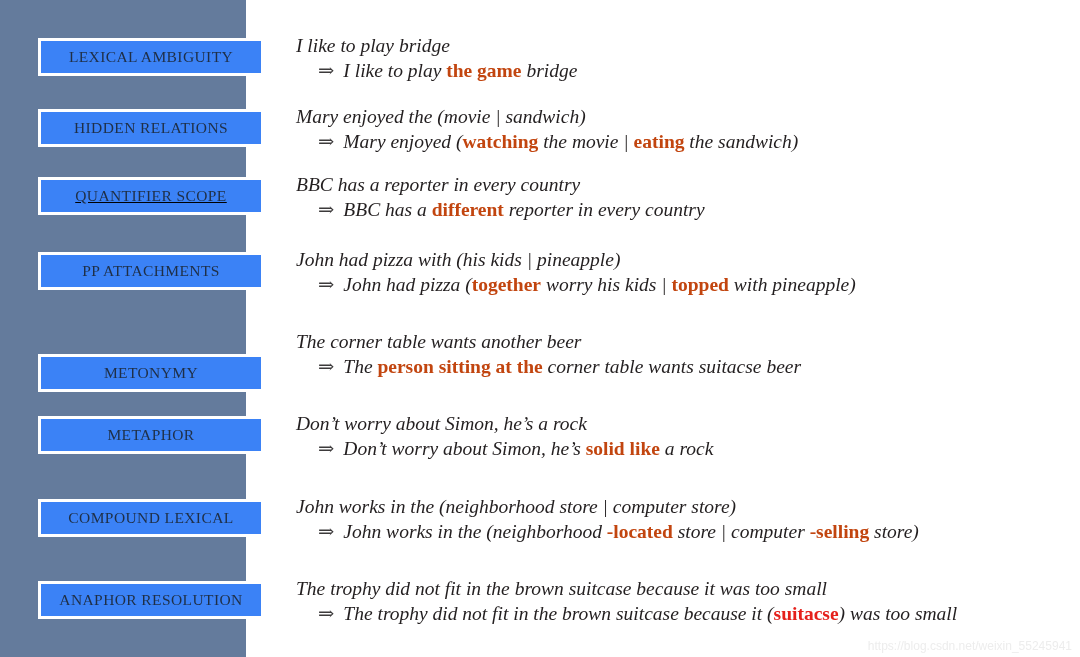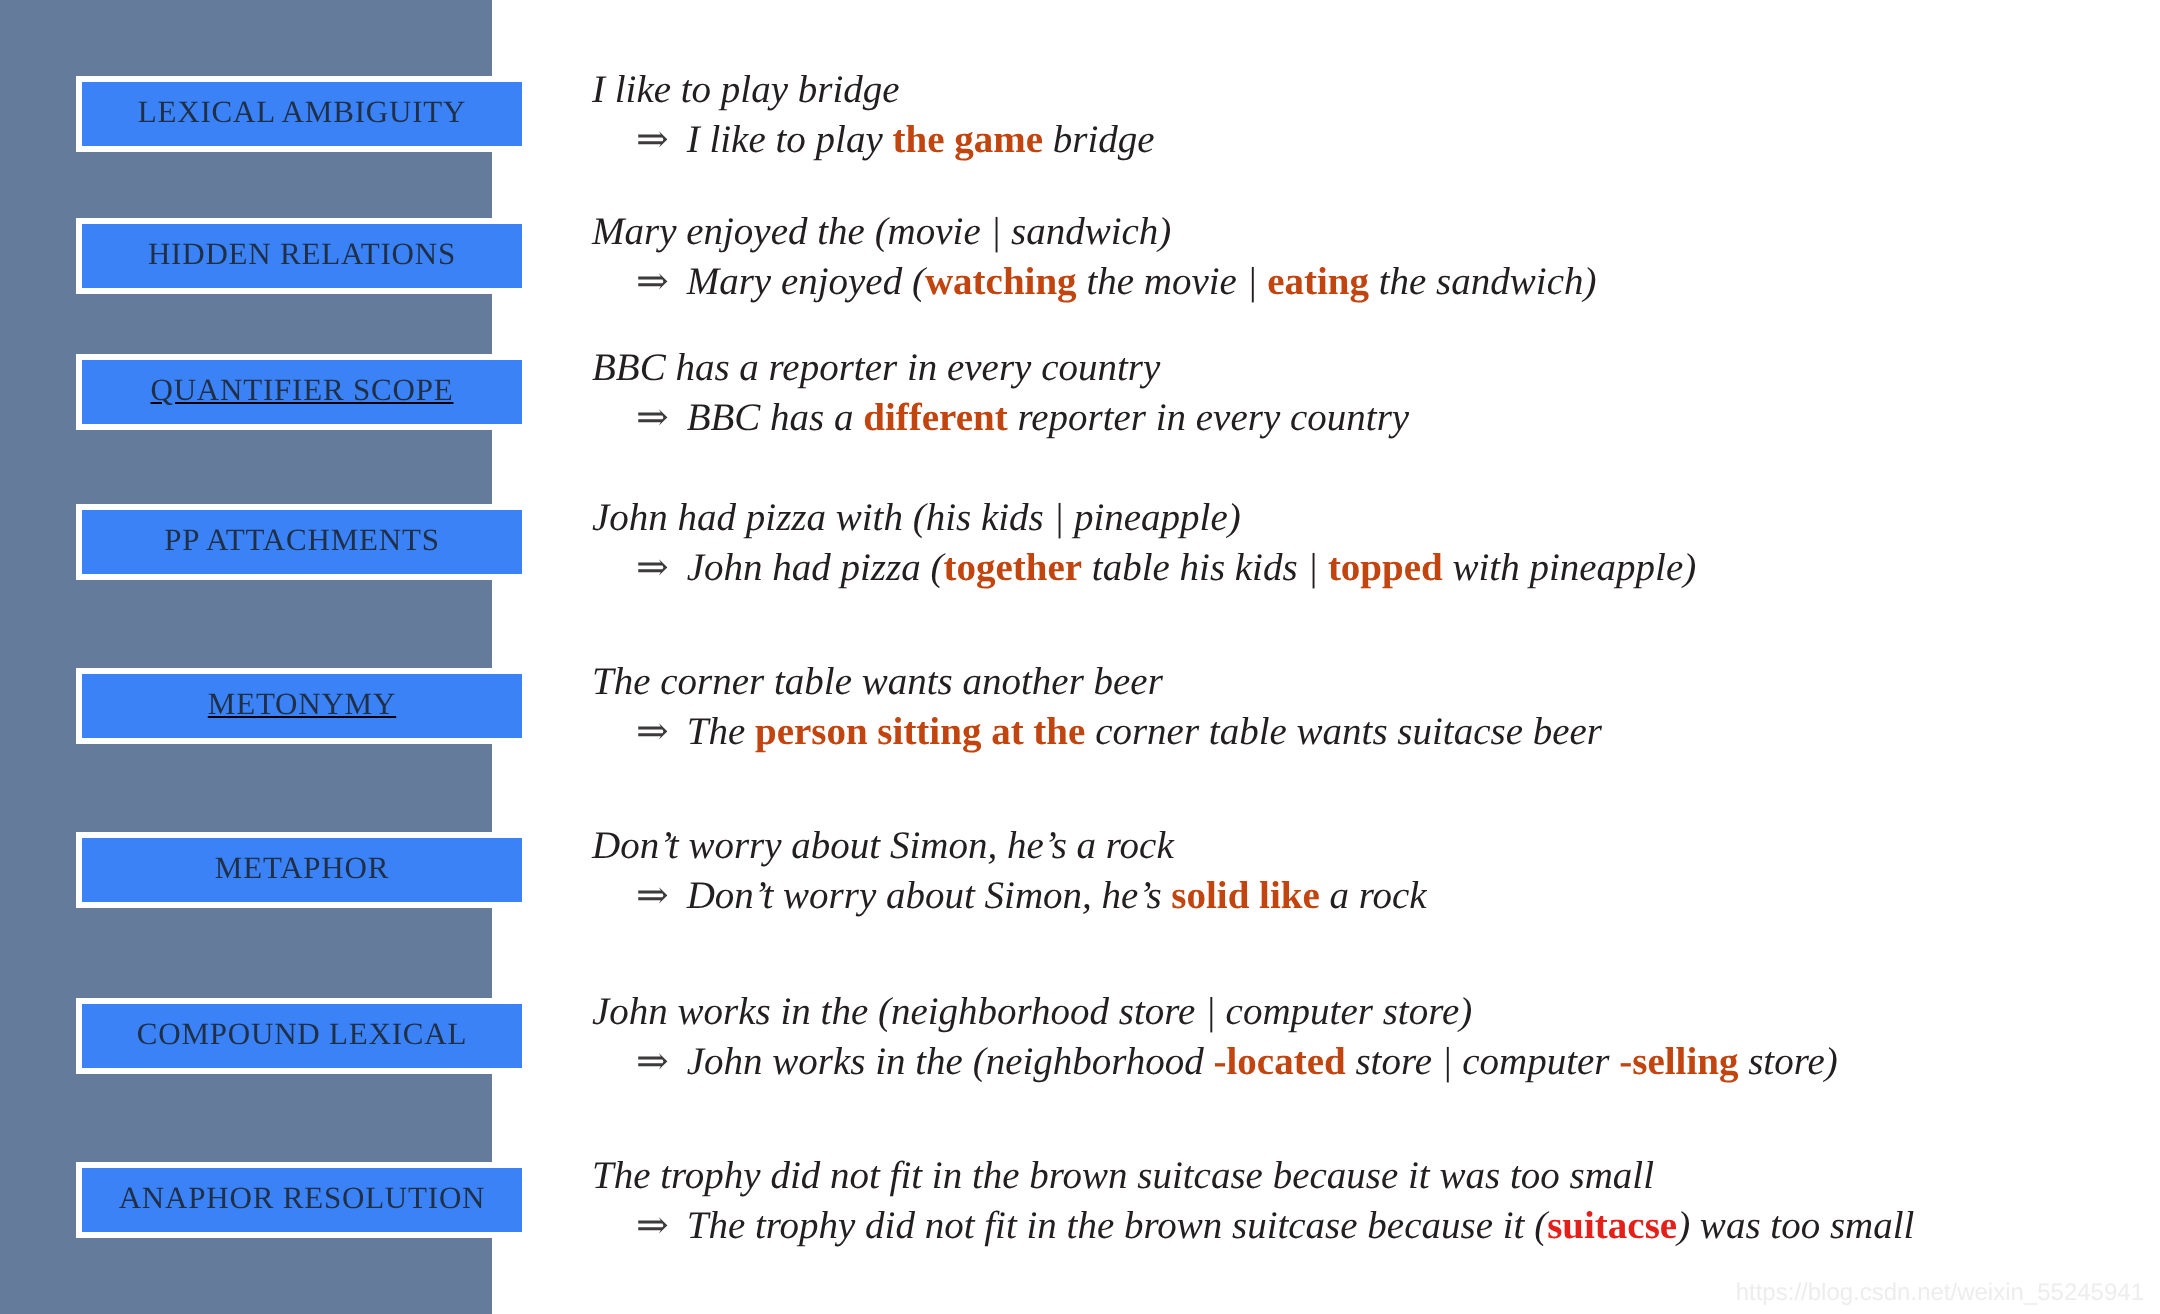--- a/index.html
+++ b/index.html
@@ -112,21 +112,21 @@
     </div>
     <div class="category-label" style="top: 109px;">
       <span class="category-label-text">HIDDEN RELATIONS</span>
     </div>
     <div class="category-label" style="top: 177px; text-decoration: underline;">
       <span class="category-label-text">QUANTIFIER SCOPE</span>
     </div>
     <div class="category-label" style="top: 252px;">
       <span class="category-label-text">PP ATTACHMENTS</span>
     </div>
-    <div class="category-label" style="top: 334px; text-decoration: underline;">
+    <div class="category-label" style="top: 354px;">
       <span class="category-label-text">METONYMY</span>
     </div>
     <div class="category-label" style="top: 416px;">
       <span class="category-label-text">METAPHOR</span>
     </div>
     <div class="category-label" style="top: 499px;">
       <span class="category-label-text">COMPOUND LEXICAL</span>
     </div>
     <div class="category-label" style="top: 581px;">
       <span class="category-label-text">ANAPHOR RESOLUTION</span>
@@ -141,21 +141,21 @@
     <div class="example-row" style="top: 105px;">
       <div class="src-line">Mary enjoyed the (movie | sandwich)</div>
       <div class="out-line"><span class="arrow-glyph">⇒</span><span>Mary enjoyed (</span><span class="hl">watching</span><span> the movie | </span><span class="hl">eating</span><span> the sandwich)</span></div>
     </div>
     <div class="example-row" style="top: 173px;">
       <div class="src-line">BBC has a reporter in every country</div>
       <div class="out-line"><span class="arrow-glyph">⇒</span><span>BBC has a </span><span class="hl">different</span><span> reporter in every country</span></div>
     </div>
     <div class="example-row" style="top: 248px;">
       <div class="src-line">John had pizza with (his kids | pineapple)</div>
-      <div class="out-line"><span class="arrow-glyph">⇒</span><span>John had pizza (</span><span class="hl">together</span><span> table his kids | </span><span class="hl">topped</span><span> with pineapple)</span></div>
+      <div class="out-line"><span class="arrow-glyph">⇒</span><span>John had pizza (</span><span class="hl">together</span><span> worry his kids | </span><span class="hl">topped</span><span> with pineapple)</span></div>
     </div>
     <div class="example-row" style="top: 330px;">
       <div class="src-line">The corner table wants another beer</div>
       <div class="out-line"><span class="arrow-glyph">⇒</span><span>The </span><span class="hl">person sitting at the</span><span> corner table wants suitacse beer</span></div>
     </div>
     <div class="example-row" style="top: 412px;">
       <div class="src-line">Don’t worry about Simon, he’s a rock</div>
       <div class="out-line"><span class="arrow-glyph">⇒</span><span>Don’t worry about Simon, he’s </span><span class="hl">solid like</span><span> a rock</span></div>
     </div>
     <div class="example-row" style="top: 495px;">

